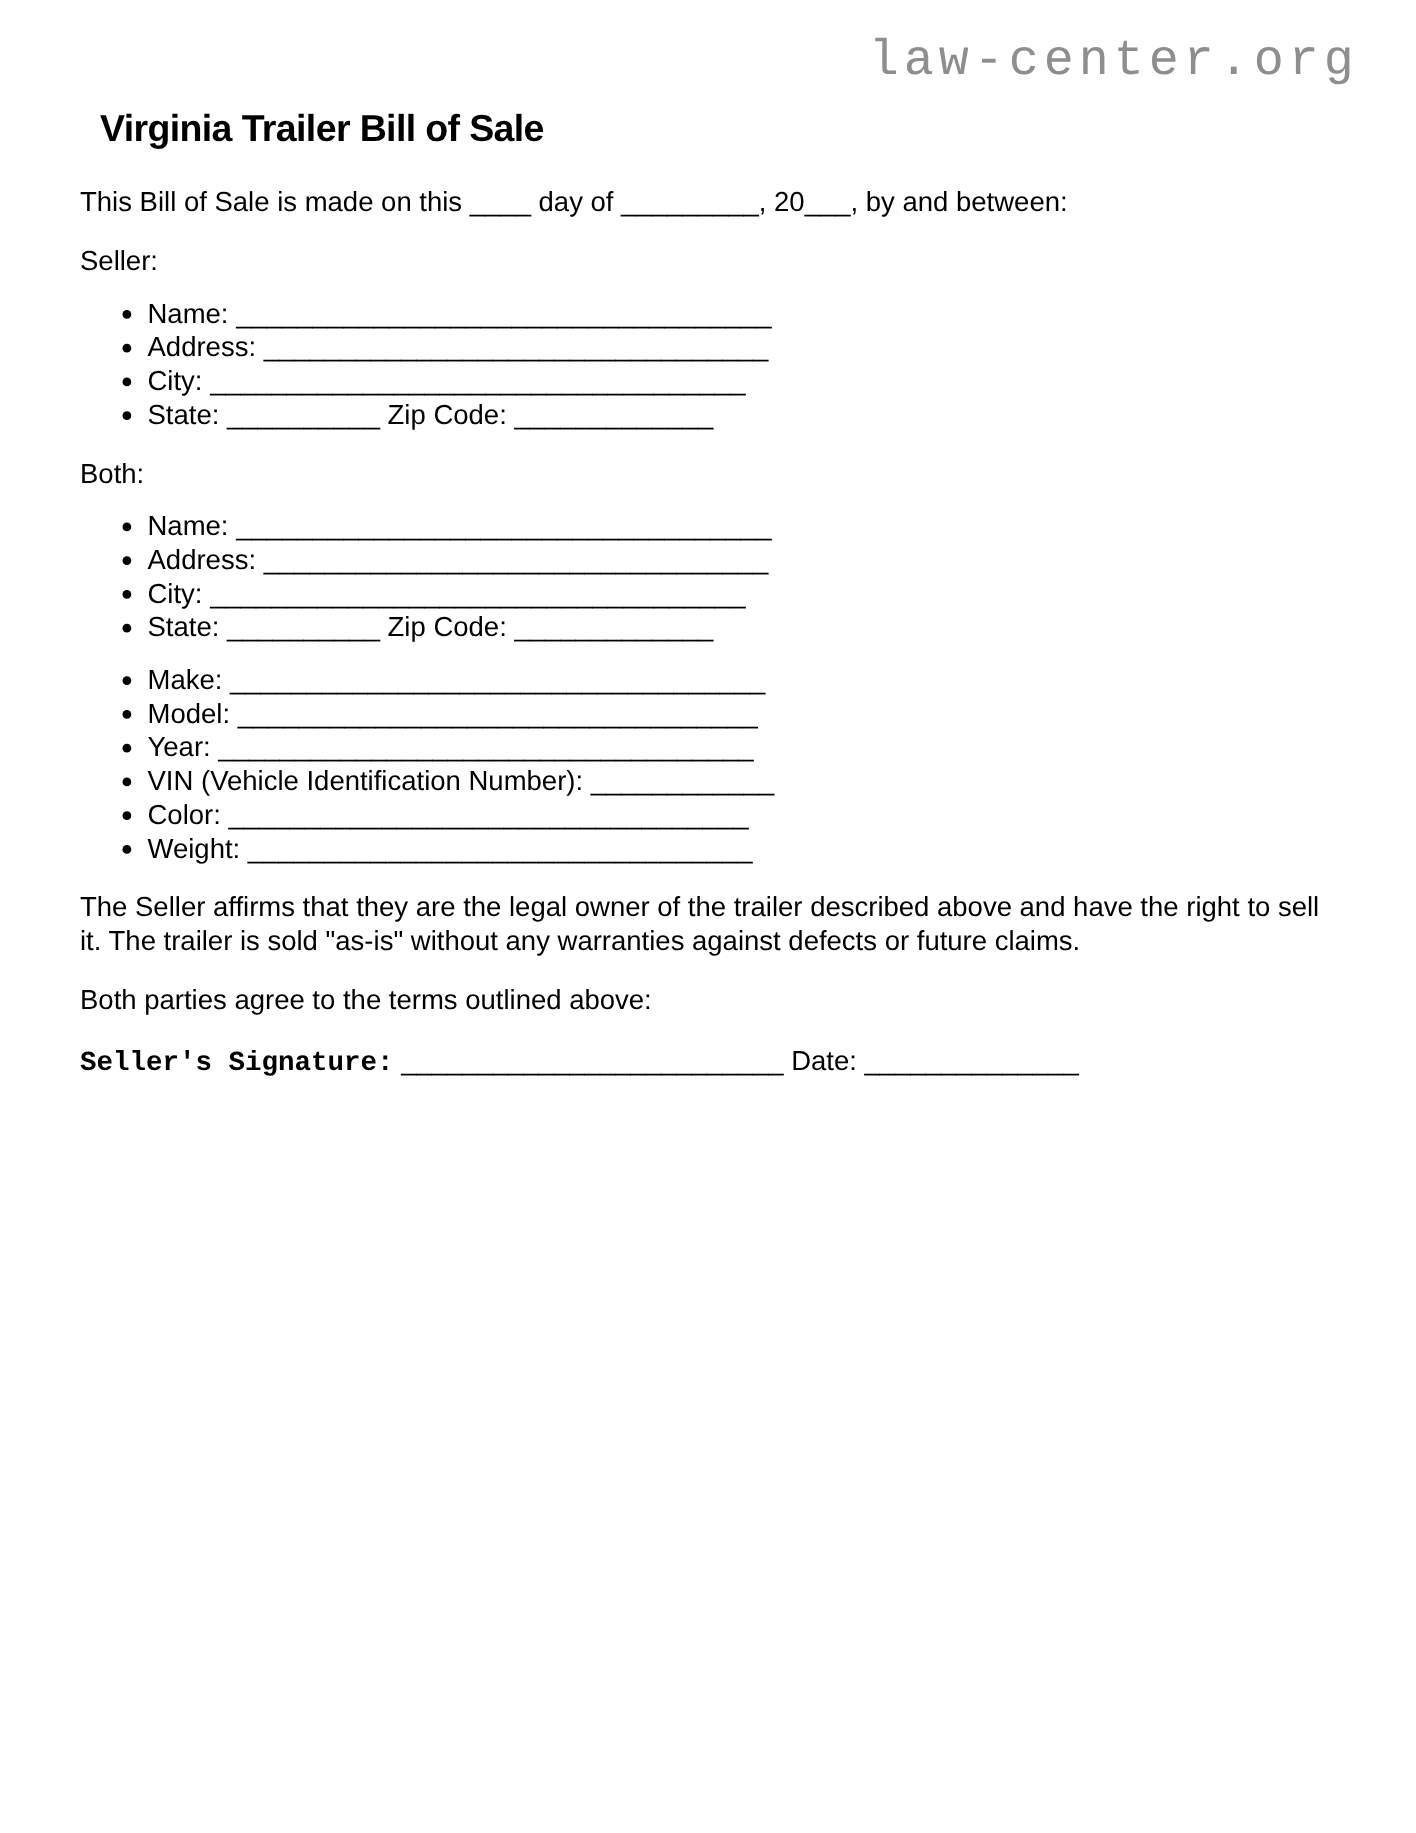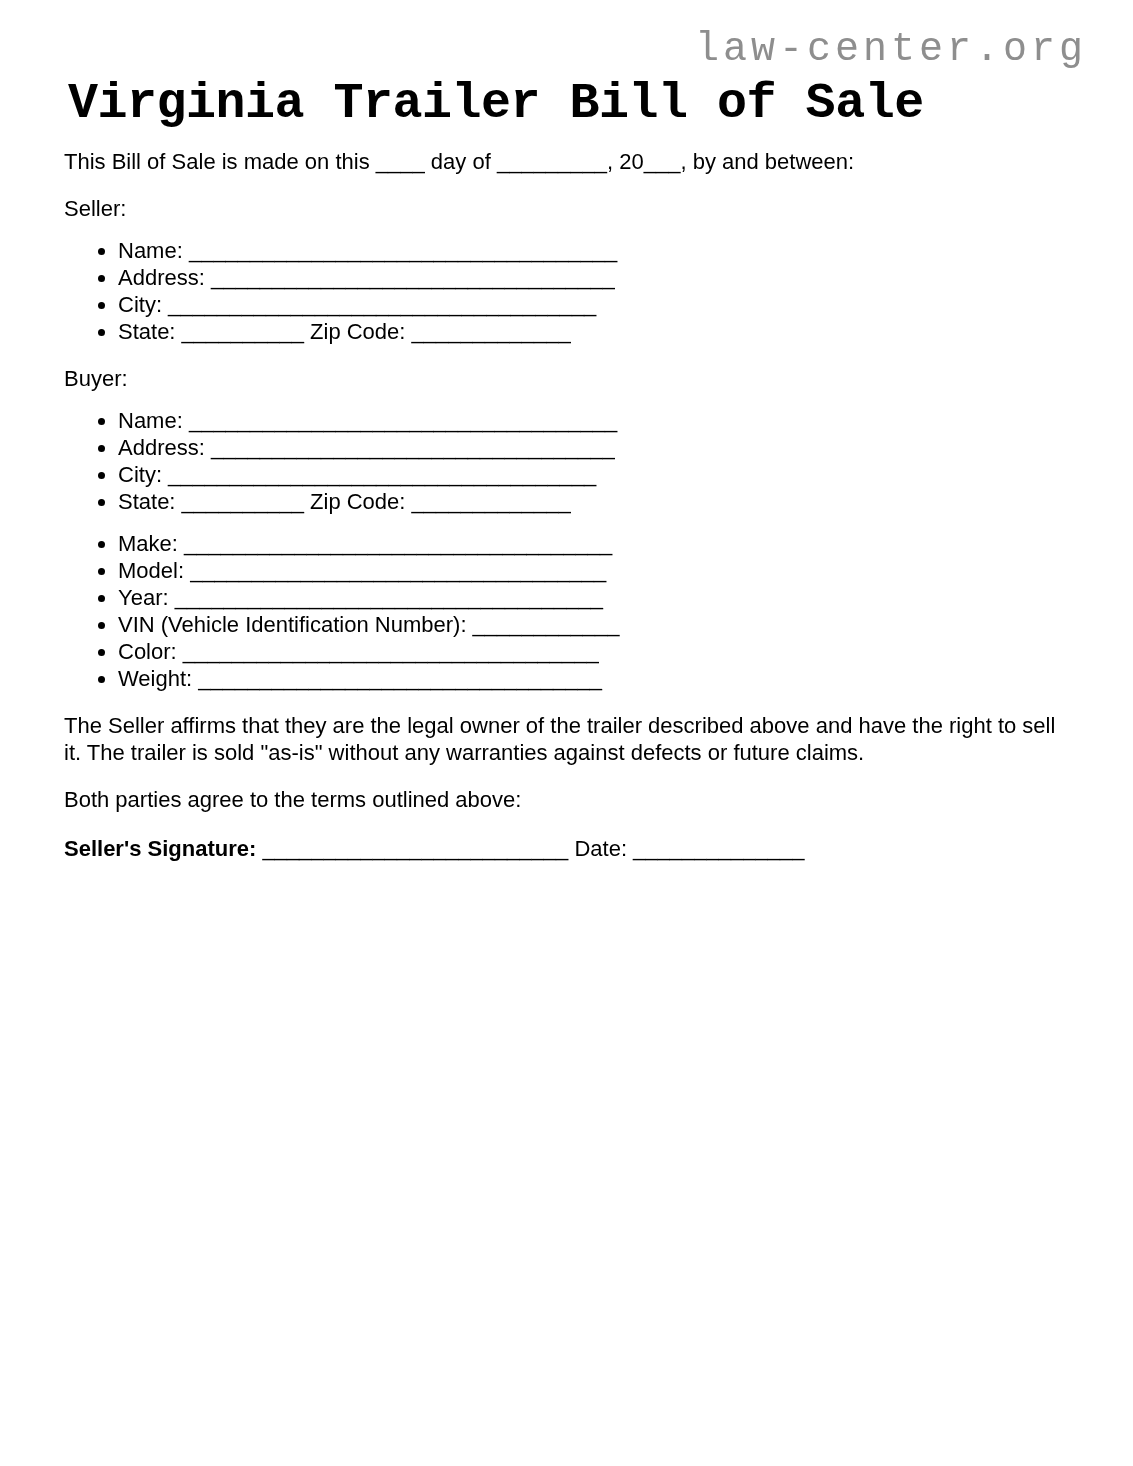--- a/index.html
+++ b/index.html
@@ -29,26 +29,25 @@
     font-size: 40px;
     line-height: 44px;
     letter-spacing: 4px;
     color: #8e8e8e;
     text-align: right;
     padding-top: 28px;
     margin-right: -18px;
     white-space: nowrap;
   }
   h1.title {
-    font-size: 50px;
+    font-size: 30px;
     line-height: 48px;
     font-weight: bold;
     letter-spacing: -0.5px;
-    margin: 8px 0 0 4px;
-    font-family: Liberation Mono, monospace;
+    margin: 8px 0 0 16px;
   }
   p.body-text {
     margin: 20px 0 0 0;
   }
   h2.section-heading {
     font-size: 22px;
     line-height: 27px;
     font-weight: normal;
     margin: 20px 0 0 0;
   }
@@ -60,20 +59,21 @@
     line-height: 27px;
     margin: 0;
     white-space: nowrap;
   }
   p.signature-row {
     margin: 22px 0 0 0;
     white-space: nowrap;
   }
   p.signature-row .sig-label {
     font-weight: bold;
+    font-family: Liberation Mono, monospace;
   }
   .para-block { max-width: 1008px; }
 </style>
 </head>
 <body>
 
 <div class="page">
 
   <div class="watermark">law-center.org</div>
 
@@ -83,21 +83,21 @@
 
   <h2 class="section-heading">Seller:</h2>
 
   <ul class="field-list">
     <li>Name: ___________________________________</li>
     <li>Address: _________________________________</li>
     <li>City: ___________________________________</li>
     <li>State: __________ Zip Code: _____________</li>
   </ul>
 
-  <h2 class="section-heading">Buyer:</h2>
+  <h2 class="section-heading">Both:</h2>
 
   <ul class="field-list">
     <li>Name: ___________________________________</li>
     <li>Address: _________________________________</li>
     <li>City: ___________________________________</li>
     <li>State: __________ Zip Code: _____________</li>
   </ul>
 
 
   <ul class="field-list">

